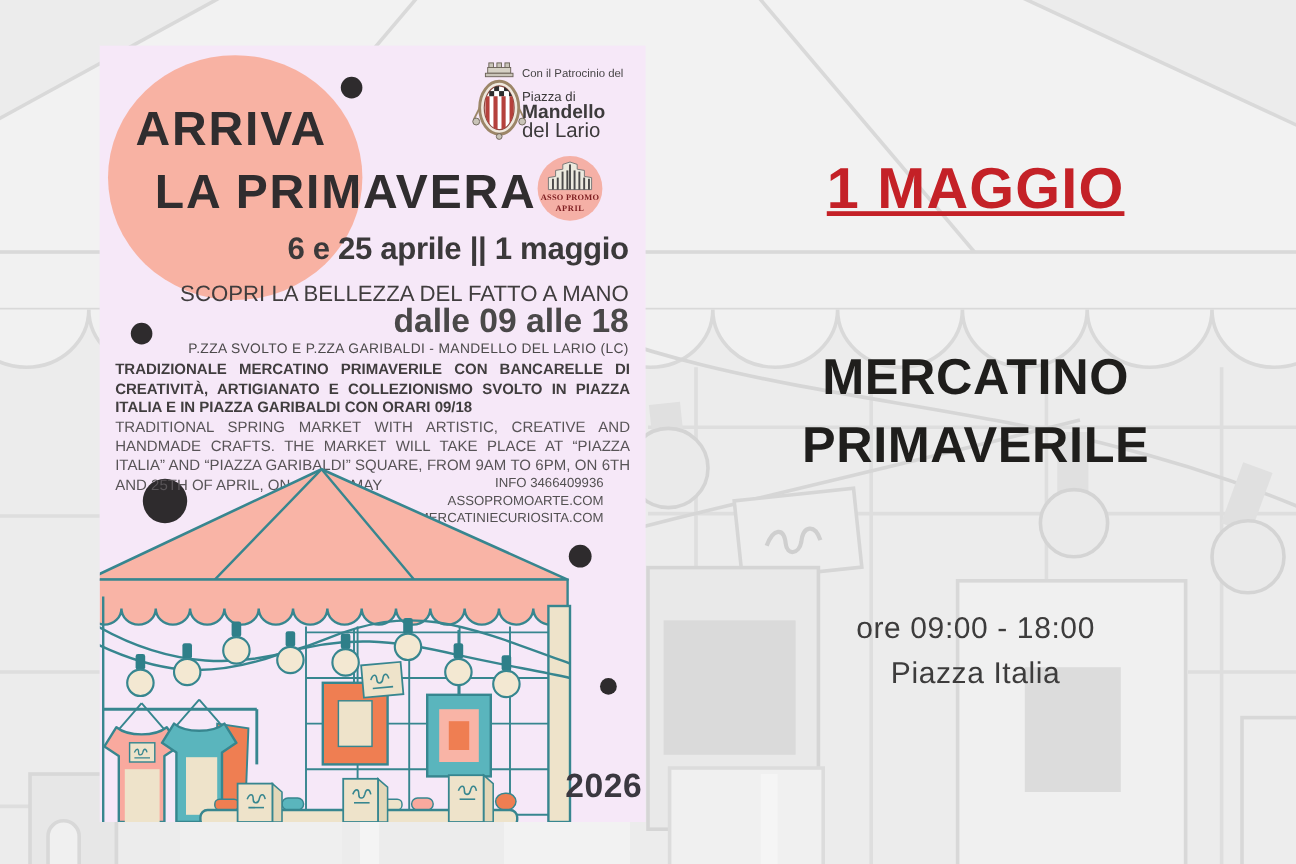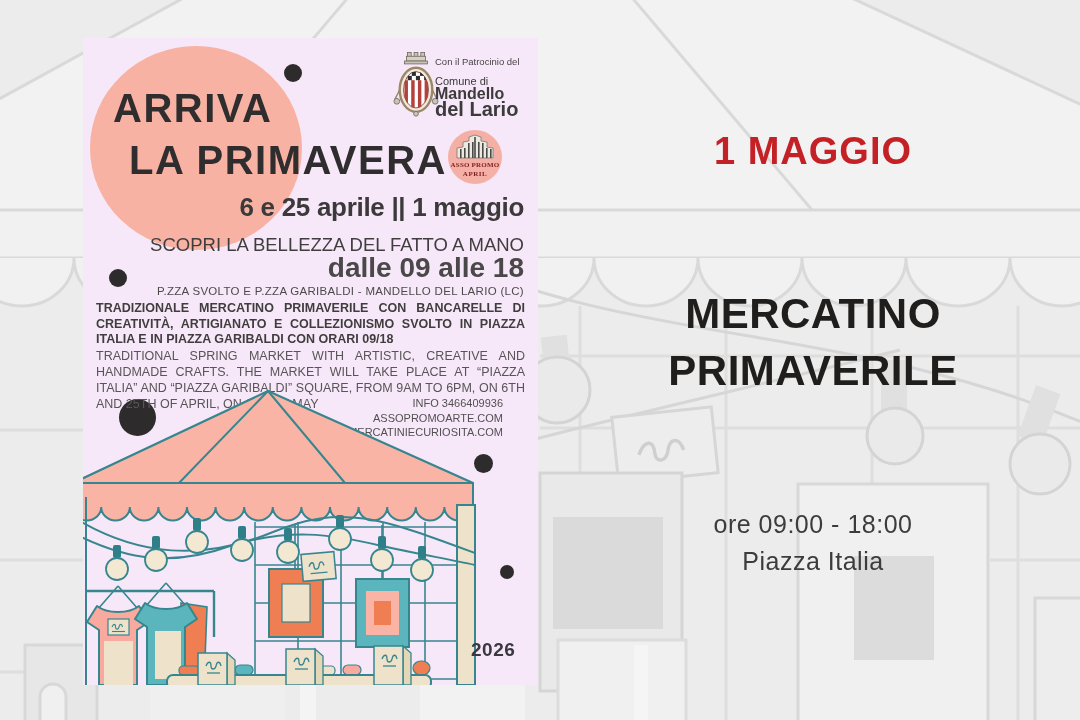--- a/index.html
+++ b/index.html
@@ -22,21 +22,21 @@
   #dot2{left:26px;top:231px;width:18px;height:18px;}
   #dot3{left:36px;top:361px;width:37px;height:37px;}
   #dot4{left:391px;top:416px;width:19px;height:19px;}
   #dot5{left:417px;top:527px;width:14px;height:14px;}
 
   #crest{left:310px;top:13px;width:46px;height:68px;}
   #patronage{left:352px;top:14px;width:103px;height:70px;color:#3c3a3b;}
   #patron-intro{left:0;top:4px;font-size:9.5px;color:#474546;white-space:nowrap;}
   #patron-comune{left:0;top:23px;font-size:11px;color:#3a3839;}
   #patron-name1{left:0;top:34px;font-size:16px;font-weight:bold;line-height:16px;}
-  #patron-name2{left:0;top:49px;font-size:20px;font-weight:bold;line-height:16px;}
+  #patron-name2{left:0;top:49px;font-size:17px;font-weight:normal;line-height:16px;}
 
   #asso-logo{left:365px;top:92px;width:54px;height:54px;border-radius:50%;
     background:#f5b0a6;}
   #asso-logo svg{position:absolute;left:7px;top:4px;}
   .asso-txt{position:absolute;width:100%;text-align:center;
     font-family:"Liberation Serif",serif;font-weight:bold;color:#7d1d20;}
   #asso-line1{top:31px;font-size:7px;letter-spacing:0.2px;}
   #asso-line2{top:40px;font-size:7px;letter-spacing:0.5px;}
 
   .rline{right:14px;text-align:right;white-space:nowrap;}
@@ -45,27 +45,27 @@
   #event-tagline{top:196px;font-size:18.5px;font-weight:normal;color:#403d3e;}
   #event-hours{top:214px;font-size:28px;color:#4a4849;font-weight:bold;}
   #event-location{top:247px;font-size:11.5px;color:#4c4a4b;letter-spacing:0.3px;}
   .desc{left:13px;width:429px;text-align:justify;}
   #description-it{top:263px;font-size:12.5px;line-height:15.5px;font-weight:bold;
     color:#403d3e;}
   #description-en{top:310px;font-size:12.5px;line-height:16px;color:#585457;}
   #contact-info{top:358px;right:35px;text-align:right;font-size:11px;
     line-height:14.5px;color:#525051;font-weight:500;}
   #tent{left:0;top:347px;width:455px;height:300px;}
-  #poster-year{left:388px;top:601px;font-size:19px;font-weight:bold;
+  #poster-year{left:388px;top:601px;font-size:28px;font-weight:bold;
     color:#3a3840;letter-spacing:0.5px;}
 
   
   .rp{left:593px;width:440px;text-align:center;}
-  #event-date-headline{top:130px;font-size:38px;font-weight:bold;color:#c42127;
-    letter-spacing:1px;}
+  #event-date-headline{top:130px;font-size:48px;font-weight:bold;color:#c42127;
+    letter-spacing:1px;text-decoration:underline;}
   #event-title{top:285px;font-size:42px;line-height:57px;font-weight:bold;
     color:#1f1e1c;letter-spacing:0.5px;}
   #event-title span{display:block;}
   #event-time{top:510px;font-size:25px;color:#3d3c3c;letter-spacing:0.5px;}
   #event-place{top:547px;font-size:25px;color:#3d3c3c;letter-spacing:0.5px;}
 </style>
 </head>
 <body>
 
 <div id="stage">
@@ -175,21 +175,21 @@
           <rect x="19" y="30" width="3.6" height="30" fill="#b5413c"></rect>
           <rect x="26" y="30" width="3.6" height="30" fill="#b5413c"></rect>
           <rect x="33" y="30" width="3.6" height="30" fill="#b5413c"></rect>
         </g>
         <circle cx="24" cy="65" r="2.5" fill="#c9c4b8" stroke="#6b6257" stroke-width="0.8"></circle>
       </g>
     </svg>
 
     <div id="patronage" class="abs">
       <div id="patron-intro" class="abs">Con il Patrocinio del</div>
-      <div id="patron-comune" class="abs">Comune di</div>
+      <div id="patron-comune" class="abs">Piazza di</div>
       <div id="patron-name1" class="abs">Mandello</div>
       <div id="patron-name2" class="abs">del Lario</div>
     </div>
 
     <div id="asso-logo" class="abs">
       <svg width="40" height="26" viewBox="0 0 40 26">
         <path d="M2,24 L2,14 L8,13 L8,8 L14,7 L14,3 L20,1 L26,3 L26,7 L32,8 L32,13 L38,14 L38,24 Z" fill="#eceadf" stroke="#777777" stroke-width="0.8"></path>
         <rect x="5" y="15" width="1.6" height="9" fill="#4a4a4a"></rect>
           <rect x="9" y="14" width="1.6" height="10" fill="#4a4a4a"></rect>
         <rect x="13" y="9" width="1.6" height="15" fill="#4a4a4a"></rect>

